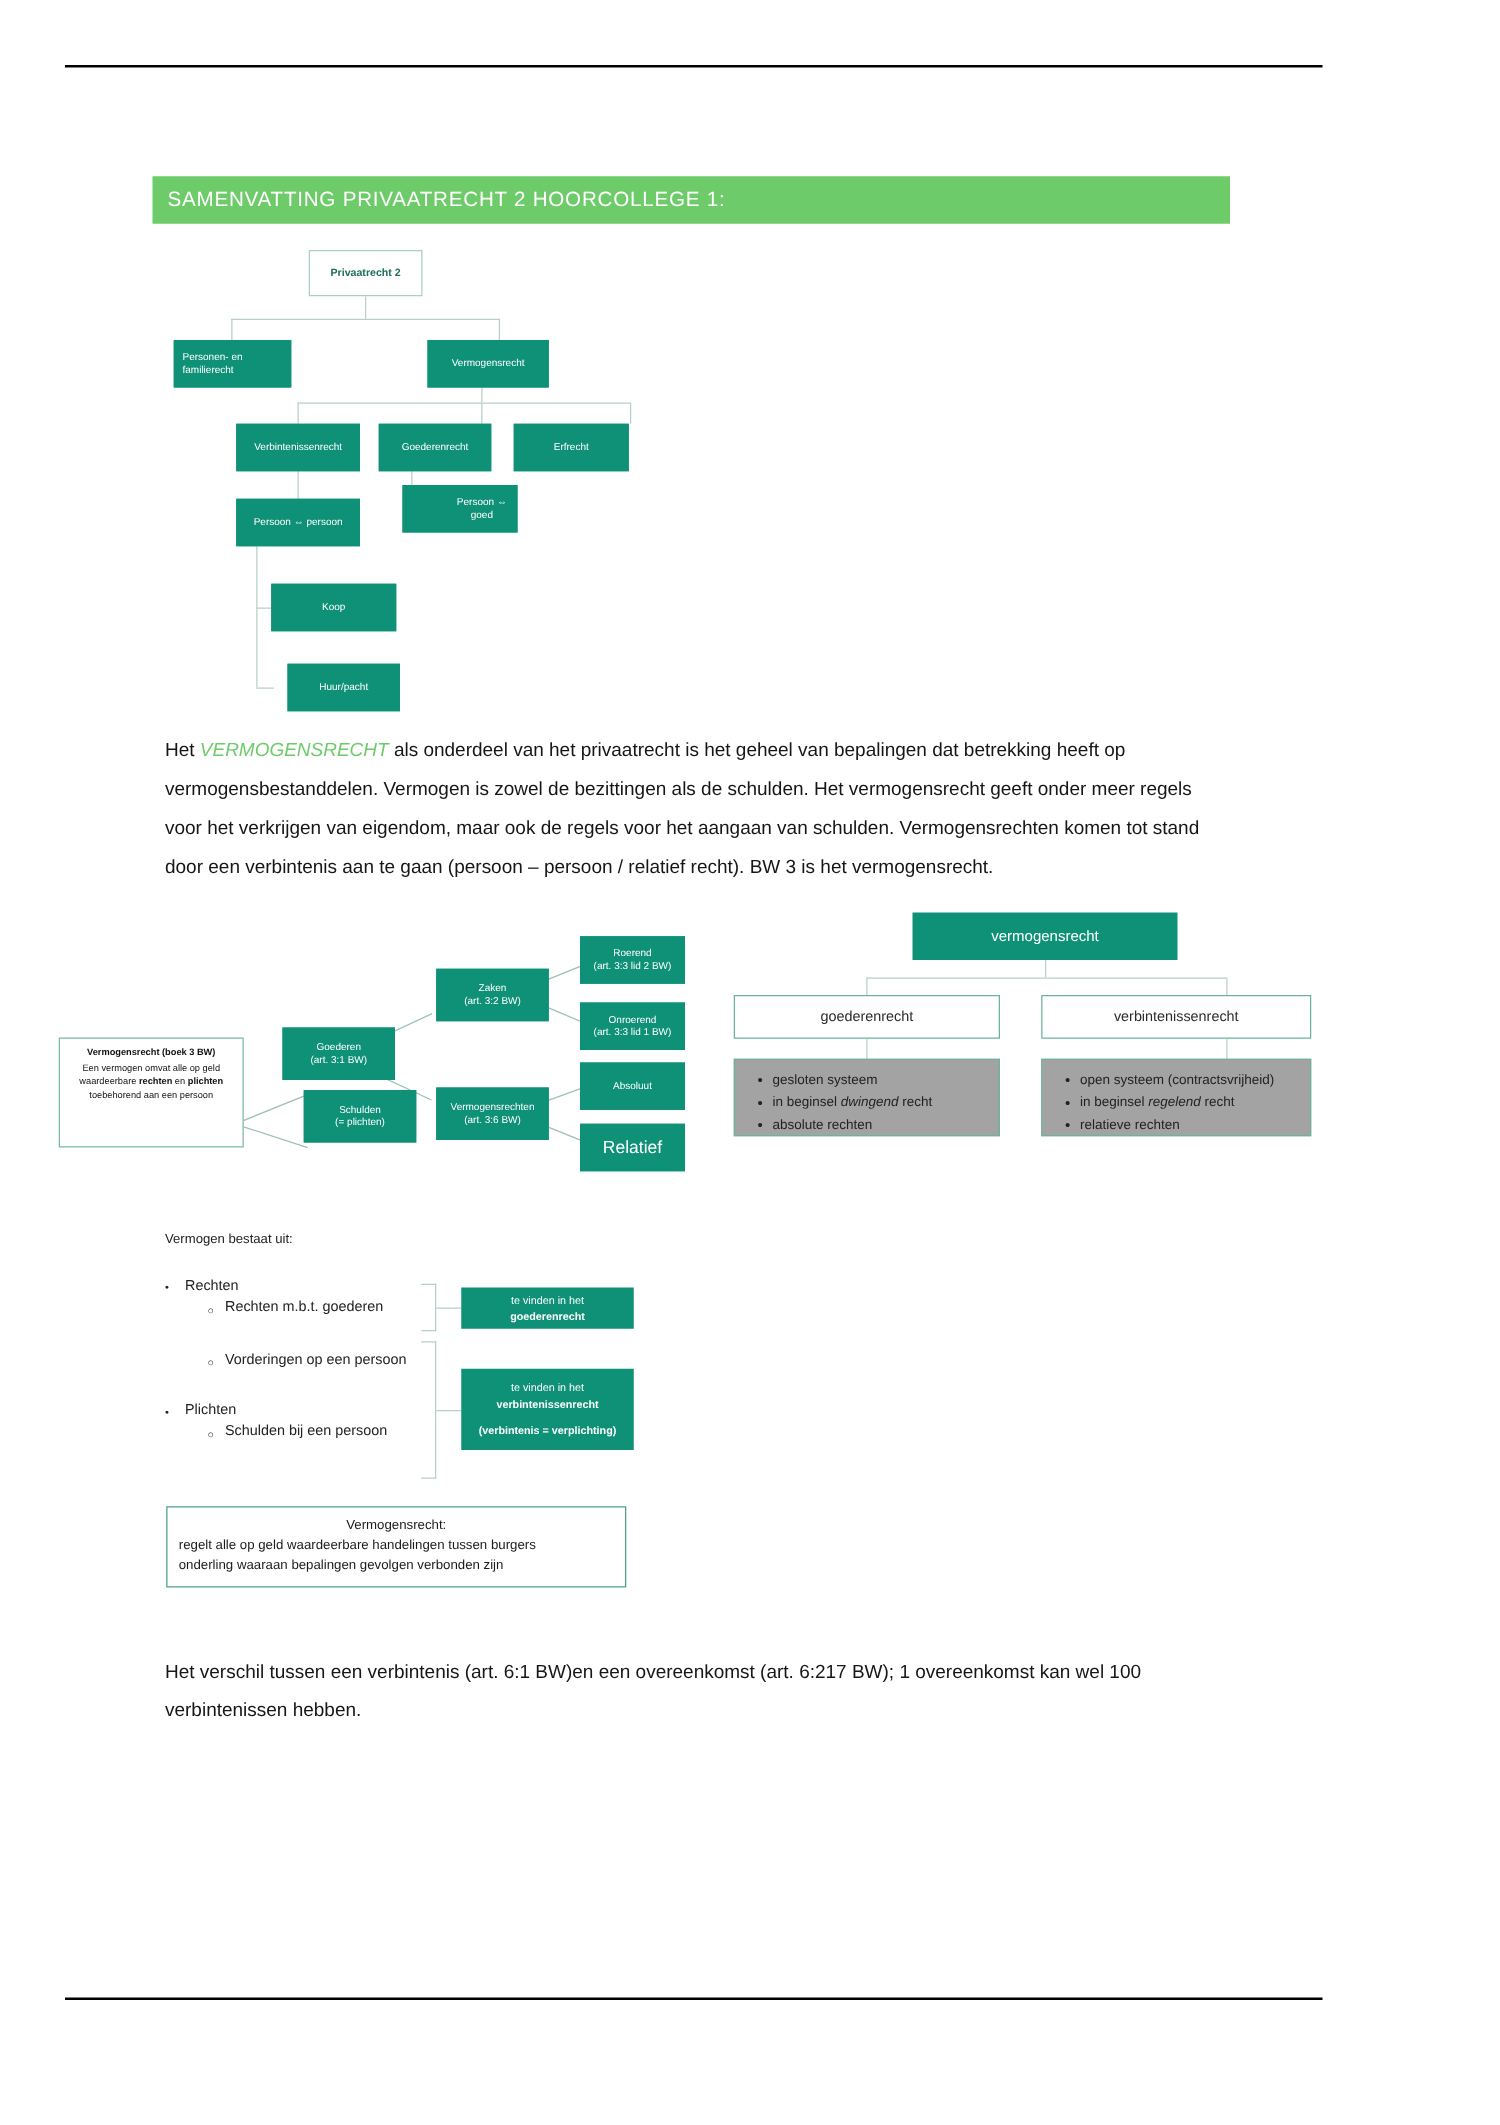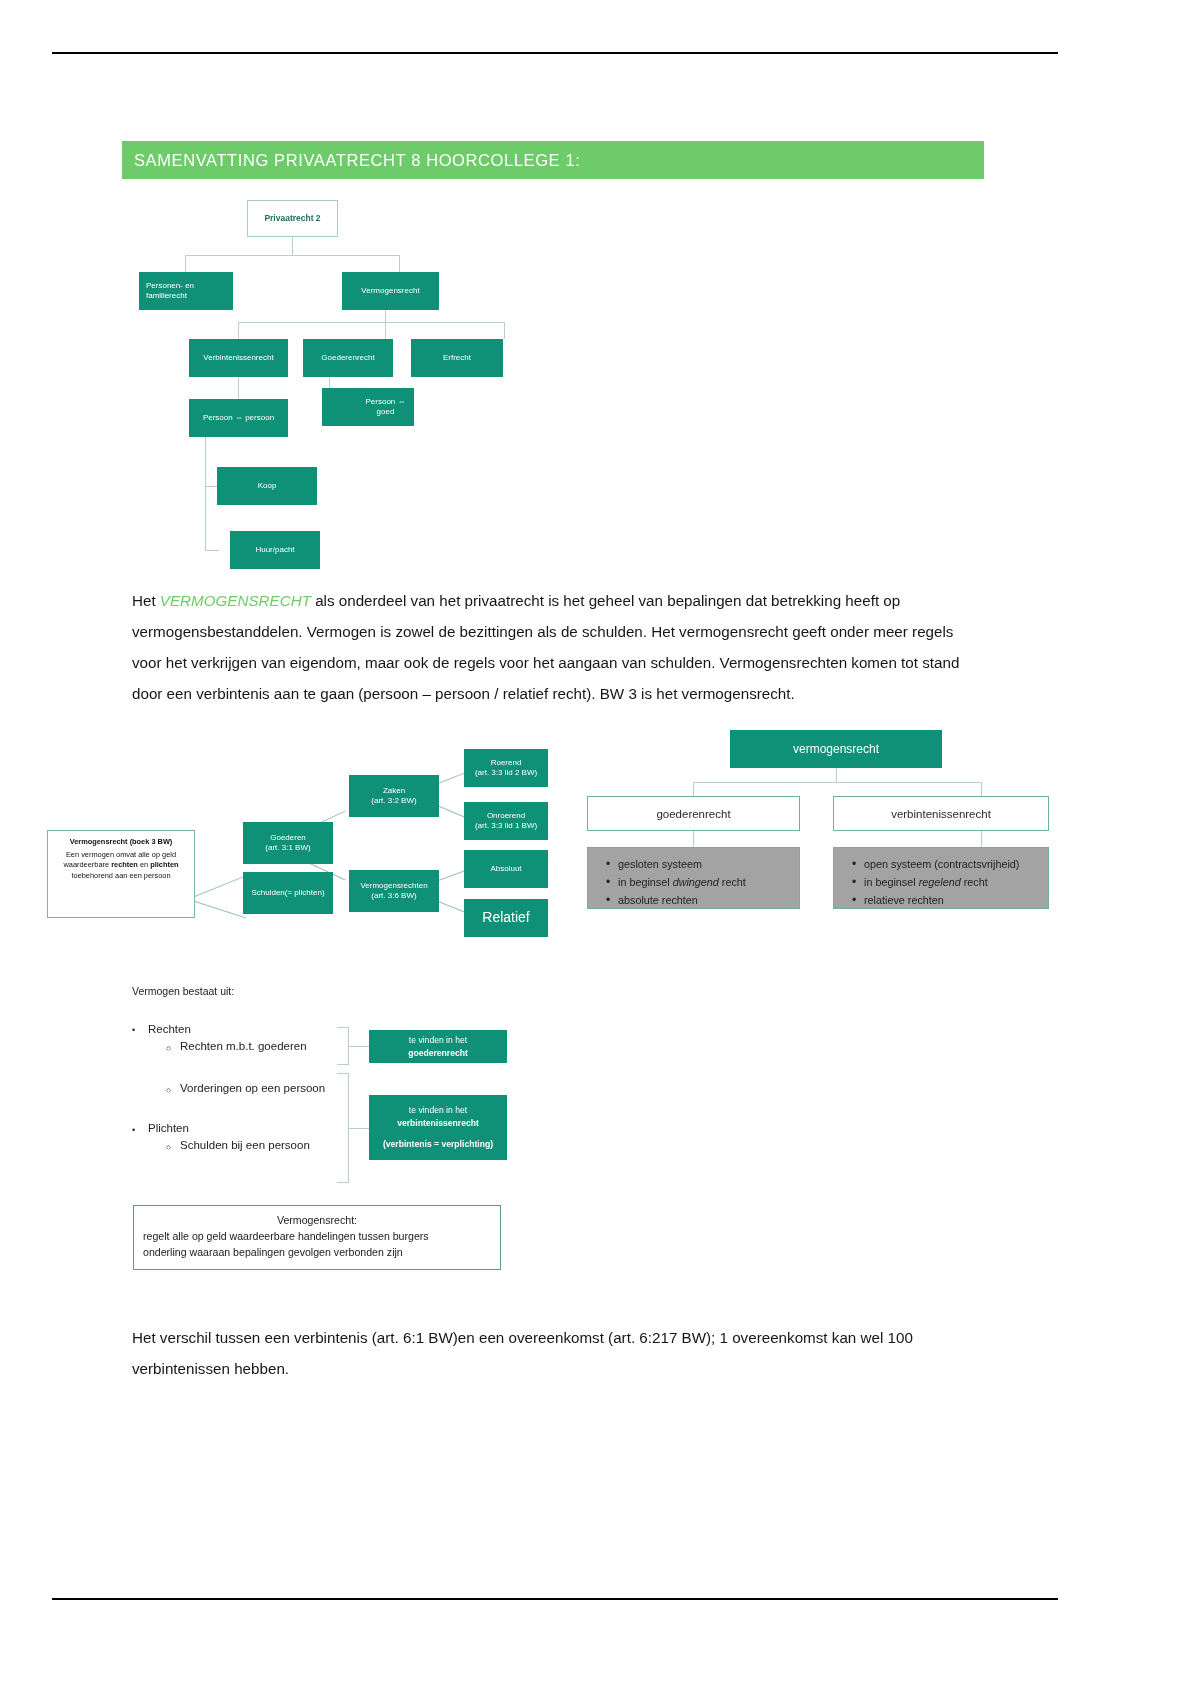--- a/index.html
+++ b/index.html
@@ -222,21 +222,21 @@
   }
   .def-final .centerline { text-align: center; }
 </style>
 </head>
 <body>
 
 <div class="page-rule top"></div>
 <div class="page-rule bottom"></div>
 
 <div class="heading-banner">
-  <span class="htext">SAMENVATTING PRIVAATRECHT 8 HOORCOLLEGE 1:</span>
+  <span class="htext">SAMENVATTING PRIVAATRECHT 2 HOORCOLLEGE 1:</span>
 </div>
 
 <div class="diagram" style="left:133px; top:190px; width:390px; height:380px;">
 
   <div class="conn v" style="left:159px; top:47px; height:18px;"></div>
   <div class="conn h" style="left:52px; top:65px; width:215px;"></div>
   <div class="conn v" style="left:52px; top:65px; height:17px;"></div>
   <div class="conn v" style="left:266px; top:65px; height:17px;"></div>
 
   <div class="conn v" style="left:252px; top:115px; height:17px;"></div>
@@ -313,26 +313,26 @@
   <div class="diag-line" style="left:371px; top:162px; width:63px; transform:rotate(22deg);"></div>
 
   <div class="defbox" style="left:2px; top:100px; width:148px; height:88px;">
     <span class="dtitle">Vermogensrecht (boek 3 BW)</span>
     <span>Een vermogen omvat alle op</span>
     <span>geld waardeerbare </span><b>rechten</b><span> en</span>
     <b>plichten</b><span> toebehorend aan een</span>
     <span>persoon</span>
   </div>
 
-  <div class="node" style="left:198px; top:92px; width:90px; height:42px; flex-direction:column; font-size:8px;">
+  <div class="node" style="left:181px; top:92px; width:90px; height:42px; flex-direction:column; font-size:8px;">
     <span>Goederen</span>
     <span>(art. 3:1 BW)</span>
   </div>
 
-  <div class="node" style="left:198px; top:142px; width:90px; height:42px; flex-direction:row; font-size:8px;">
+  <div class="node" style="left:198px; top:142px; width:90px; height:42px; flex-direction:column; font-size:8px;">
     <span>Schulden</span>
     <span>(= plichten)</span>
   </div>
 
   <div class="node" style="left:304px; top:45px; width:90px; height:42px; flex-direction:column; font-size:8px;">
     <span>Zaken</span>
     <span>(art. 3:2 BW)</span>
   </div>
 
   <div class="node" style="left:304px; top:140px; width:90px; height:42px; flex-direction:column; font-size:8px;">

